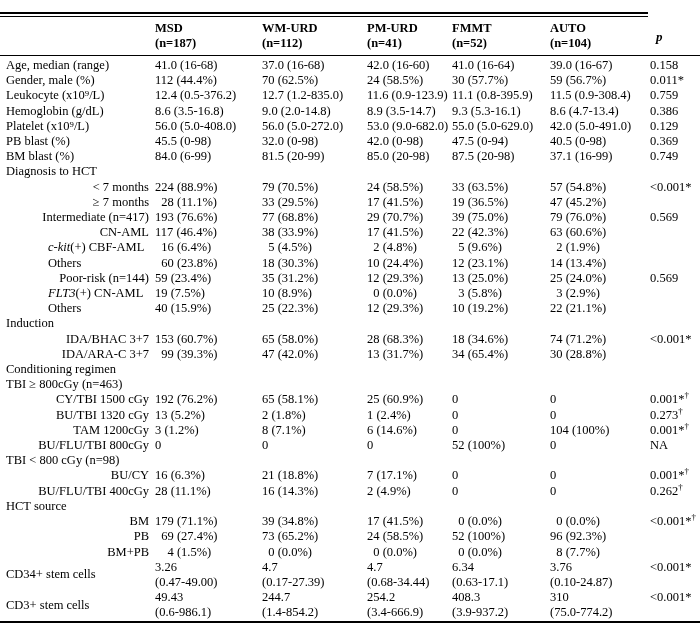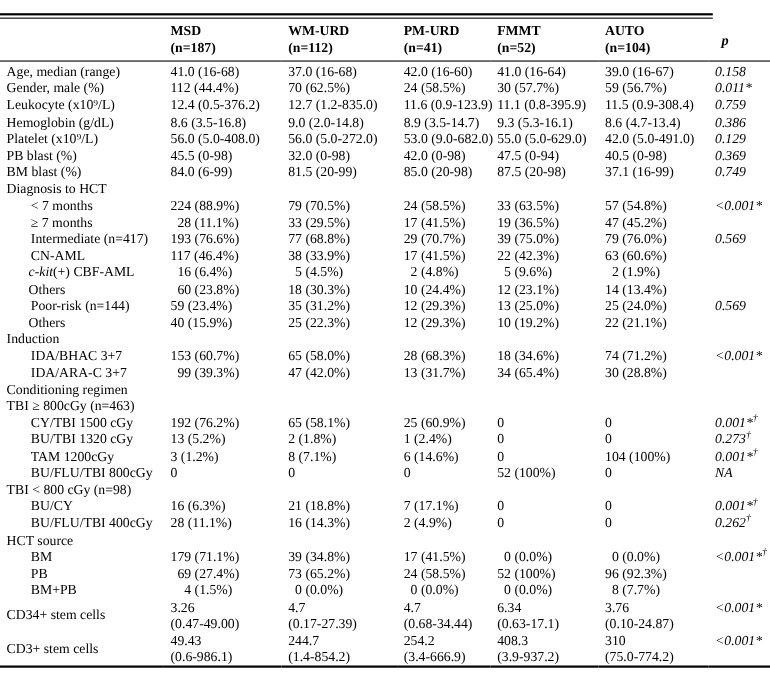--- a/index.html
+++ b/index.html
@@ -27,24 +27,24 @@
     white-space:nowrap;
   }
   thead th.pcol{
     font-style:italic;vertical-align:middle;padding-left:12px;
     font-size:13px;
   }
   tbody td{
     line-height:15.2px;white-space:pre;padding-left:6px;
   }
   td.lab{vertical-align:middle;}
-  td.lab.ind1{padding-left:28px;}
-  td.lab.ind2{padding-left:26px;}
+  td.lab.ind1{padding-left:13px;text-align:right;}
+  td.lab.ind2{padding-left:48px;}
   td.lab i{font-style:italic;}
-  td.pv{vertical-align:top;font-style:italic;}
+  td.pv{vertical-align:top;}
   tbody tr:first-child td{padding-top:2px;}
   sup{font-size:9px;line-height:0;vertical-align:super;}
 </style>
 </head>
 <body>
 
 <div class="tablewrap">
   <div class="innerwrap">
     <table>
       <colgroup>
@@ -212,20 +212,29 @@
           <tr>
             <td class="lab ind1">Poor-risk (n=144)</td>
             <td class="val">59 (23.4%)</td>
             <td class="val">35 (31.2%)</td>
             <td class="val">12 (29.3%)</td>
             <td class="val">13 (25.0%)</td>
             <td class="val">25 (24.0%)</td>
             <td class="pv">0.569</td>
           </tr>
           <tr>
+            <td class="lab ind2"><i>FLT3</i>(+) CN-AML</td>
+            <td class="val">19 (7.5%)</td>
+            <td class="val">10 (8.9%)</td>
+            <td class="val">  0 (0.0%)</td>
+            <td class="val">  3 (5.8%)</td>
+            <td class="val">  3 (2.9%)</td>
+            <td class="pv"></td>
+          </tr>
+          <tr>
             <td class="lab ind2">Others</td>
             <td class="val">40 (15.9%)</td>
             <td class="val">25 (22.3%)</td>
             <td class="val">12 (29.3%)</td>
             <td class="val">10 (19.2%)</td>
             <td class="val">22 (21.1%)</td>
             <td class="pv"></td>
           </tr>
           <tr>
             <td class="lab ind0">Induction</td>

